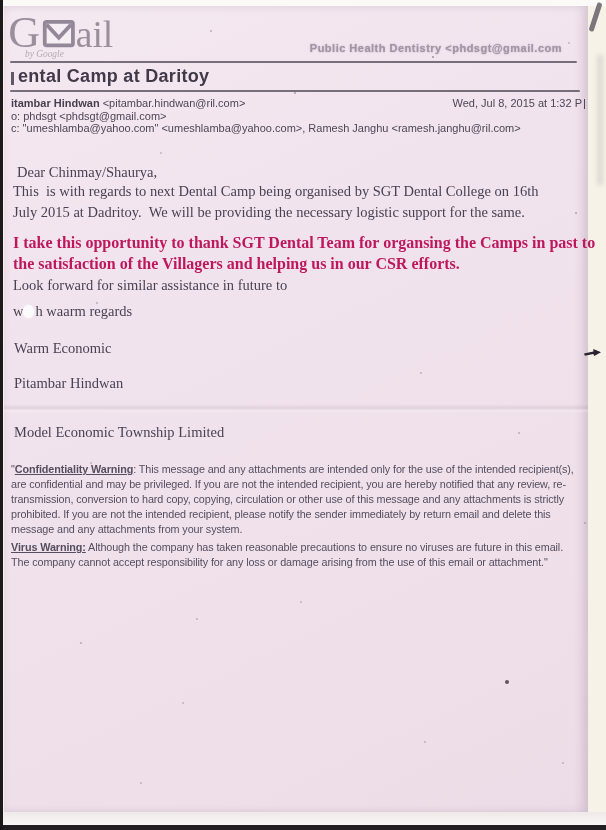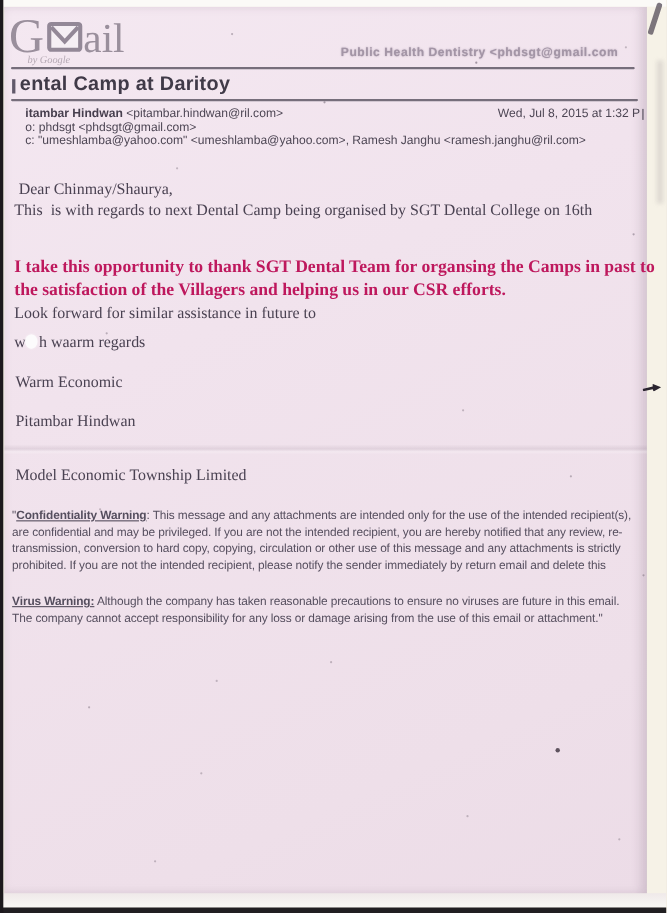--- a/index.html
+++ b/index.html
@@ -36,21 +36,21 @@
 
   
   .logo{position:absolute;left:10px;top:7px;}
   .account{position:absolute;right:44px;top:42px;font-size:11px;font-weight:bold;
            color:#a395a6;letter-spacing:.5px;text-shadow:0 0 1.5px rgba(163,149,166,.9);white-space:pre;}
   .rule{position:absolute;left:10px;height:2px;background:#56505e;opacity:.8;border-radius:1px;}
   #rule1{top:61px;width:567px;}
   #rule2{top:90px;width:570px;}
   .subject-frag{position:absolute;left:11px;top:72px;width:3px;height:13px;background:#474052;opacity:.85;}
   .subject{position:absolute;left:18px;top:66px;font-size:18px;font-weight:bold;color:#403a48;letter-spacing:.3px;white-space:pre;}
-  .hline{font-size:11px;color:#4d4654;white-space:pre;margin-left:12px;}
+  .hline{font-size:11px;color:#4d4654;white-space:pre;}
   .from-line{position:absolute;left:11px;top:97px;}
   .from-name{font-weight:bold;color:#473f4e;}
   .date{position:absolute;right:24px;top:97px;}
   .date-frag{position:absolute;right:21px;top:99px;width:1.5px;height:10px;background:#4d4654;}
   .to-line{position:absolute;left:11px;top:110px;}
   .cc-line{position:absolute;left:11px;top:122px;}
 
   
   .serif{font-family:"Liberation Serif",serif;font-size:14.5px;color:#4a4252;white-space:pre;position:absolute;}
   .serif.b{font-weight:bold;font-size:16px;color:#be185d;}
@@ -97,30 +97,32 @@
   <div class="rule" id="rule2"></div>
 
   <div class="hline from-line"><span class="from-name">itambar Hindwan</span><span> &lt;pitambar.hindwan@ril.com&gt;</span></div>
   <div class="hline date">Wed, Jul 8, 2015 at 1:32 P</div>
   <div class="date-frag"></div>
   <div class="hline to-line">o: phdsgt &lt;phdsgt@gmail.com&gt;</div>
   <div class="hline cc-line">c: "umeshlamba@yahoo.com" &lt;umeshlamba@yahoo.com&gt;, Ramesh Janghu &lt;ramesh.janghu@ril.com&gt;</div>
 
   <div class="serif" style="left:17px;top:164px;">Dear Chinmay/Shaurya,</div>
   <div class="serif" style="left:13px;top:183px;">This  is with regards to next Dental Camp being organised by SGT Dental College on 16th</div>
+  <div class="serif" style="left:13px;top:204px;">July 2015 at Dadritoy.  We will be providing the necessary logistic support for the same.</div>
   <div class="serif b" style="left:13px;top:234px;">I take this opportunity to thank SGT Dental Team for organsing the Camps in past to</div>
   <div class="serif b" style="left:13px;top:255px;">the satisfaction of the Villagers and helping us in our CSR efforts.</div>
   <div class="serif" style="left:13px;top:277px;">Look forward for similar assistance in future to</div>
 
   <div class="serif" style="left:13px;top:303px;"><span>w</span><span class="blob"></span><span>h waarm regards</span></div>
 
   <div class="serif" style="left:14px;top:340px;">Warm Economic</div>
   <div class="serif" style="left:14px;top:375px;">Pitambar Hindwan</div>
   <div class="serif" style="left:14px;top:393px;margin-top:31px;">Model Economic Township Limited</div>
 
   <div class="fline" style="top:462px;"><span>"</span><span class="fl-label">Confidentiality Warning</span><span>: This message and any attachments are intended only for the use of the intended recipient(s),</span></div>
   <div class="fline" style="top:477px;">are confidential and may be privileged. If you are not the intended recipient, you are hereby notified that any review, re-</div>
   <div class="fline" style="top:492px;">transmission, conversion to hard copy, copying, circulation or other use of this message and any attachments is strictly</div>
   <div class="fline" style="top:507px;">prohibited. If you are not the intended recipient, please notify the sender immediately by return email and delete this</div>
+  <div class="fline" style="top:522px;">message and any attachments from your system.</div>
 
   <div class="fline" style="top:540px;"><span class="fl-label">Virus Warning:</span><span> Although the company has taken reasonable precautions to ensure no viruses are future in this email.</span></div>
   <div class="fline" style="top:555px;">The company cannot accept responsibility for any loss or damage arising from the use of this email or attachment."</div>
 </div>
 
 </body></html>

